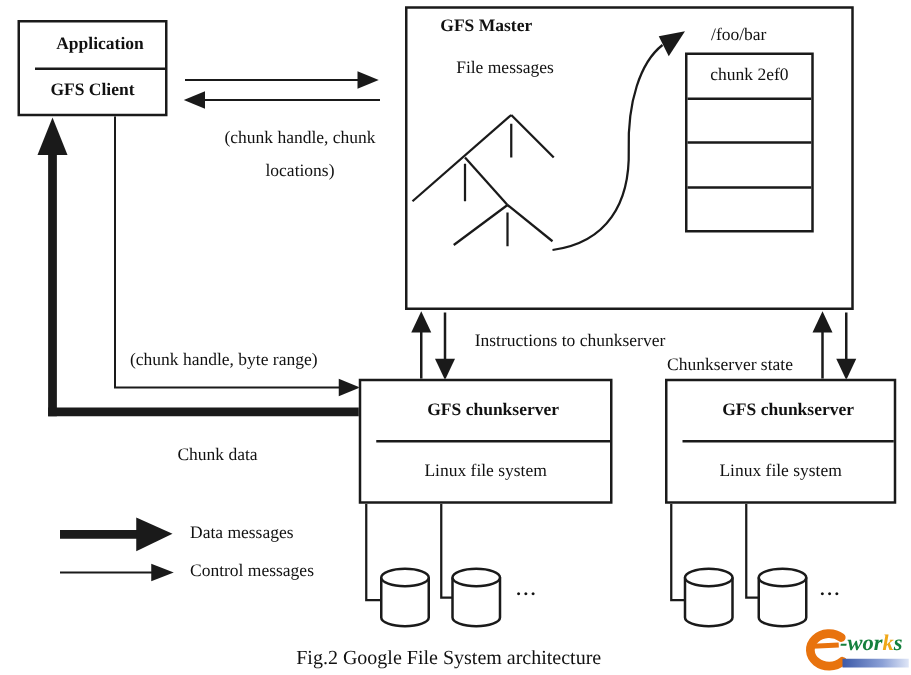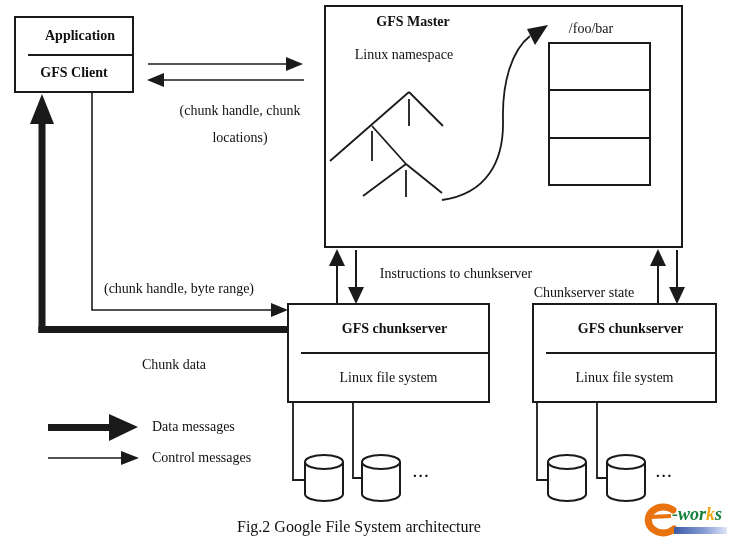--- a/index.html
+++ b/index.html
@@ -161,25 +161,26 @@
       <line x1="650" y1="517" x2="671" y2="516" stroke="#e8730e" stroke-width="4"></line>
     </g>
   </svg>
 
   <div class="box client-box">
     <div class="cell divided">Application</div>
     <div class="cell">GFS Client</div>
   </div>
 
   <div class="box master-box"></div>
-  <div class="label bold" style="left:348px; top:14px; width:130px;">GFS Master</div>
-  <div class="label" style="left:334px; top:47px; width:140px;">Linux namespace</div>
+  <div class="label bold" style="left:324px; top:14px; width:130px;">GFS Master</div>
+  <div class="label" style="left:334px; top:47px; width:140px;">File messages</div>
   <div class="label" style="left:558px; top:21px; width:66px;">/foo/bar</div>
 
   <div class="chunk-table">
+    <div class="trow">chunk 2ef0</div>
     <div class="trow"></div>
     <div class="trow"></div>
     <div class="trow last"></div>
   </div>
 
   <div class="label" style="left:163px; top:103px; width:154px;">(chunk handle, chunk</div>
   <div class="label" style="left:163px; top:130px; width:154px;">locations)</div>
   <div class="label" style="left:93px; top:281px; width:172px;">(chunk handle, byte range)</div>
   <div class="label" style="left:138px; top:357px; width:72px;">Chunk data</div>
   <div class="label" style="left:371px; top:266px; width:170px;">Instructions to chunkserver</div>

